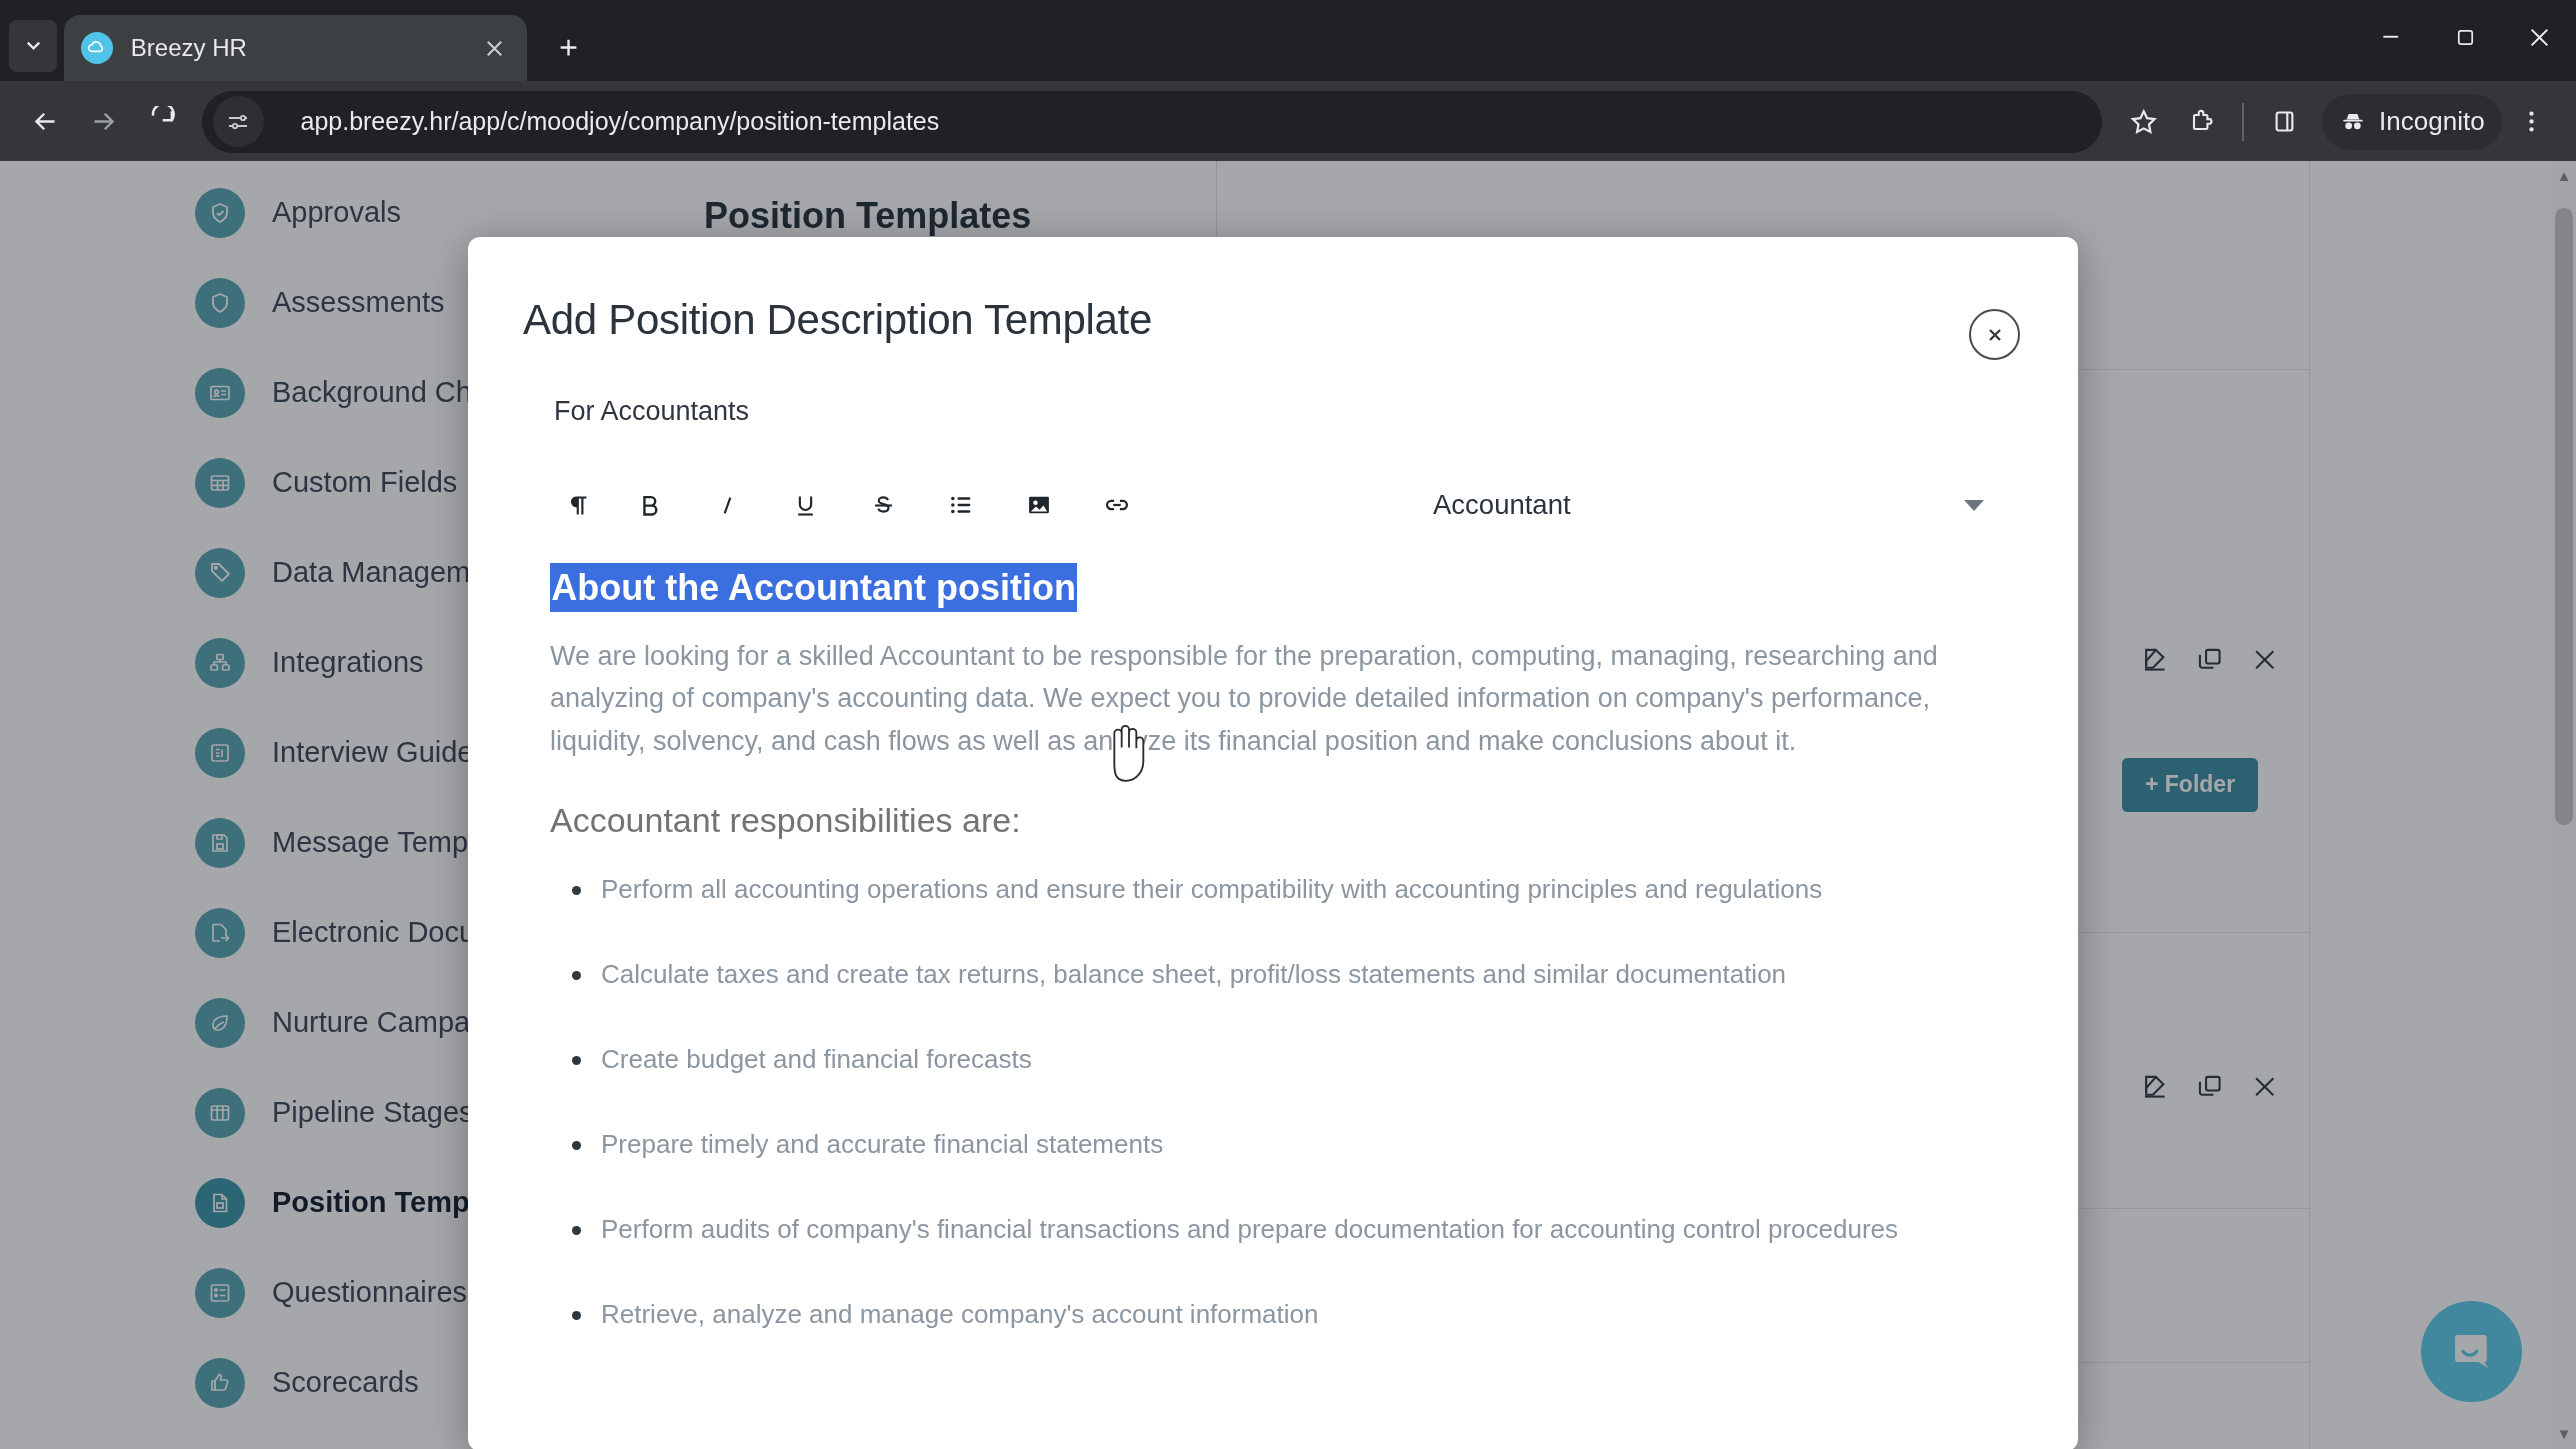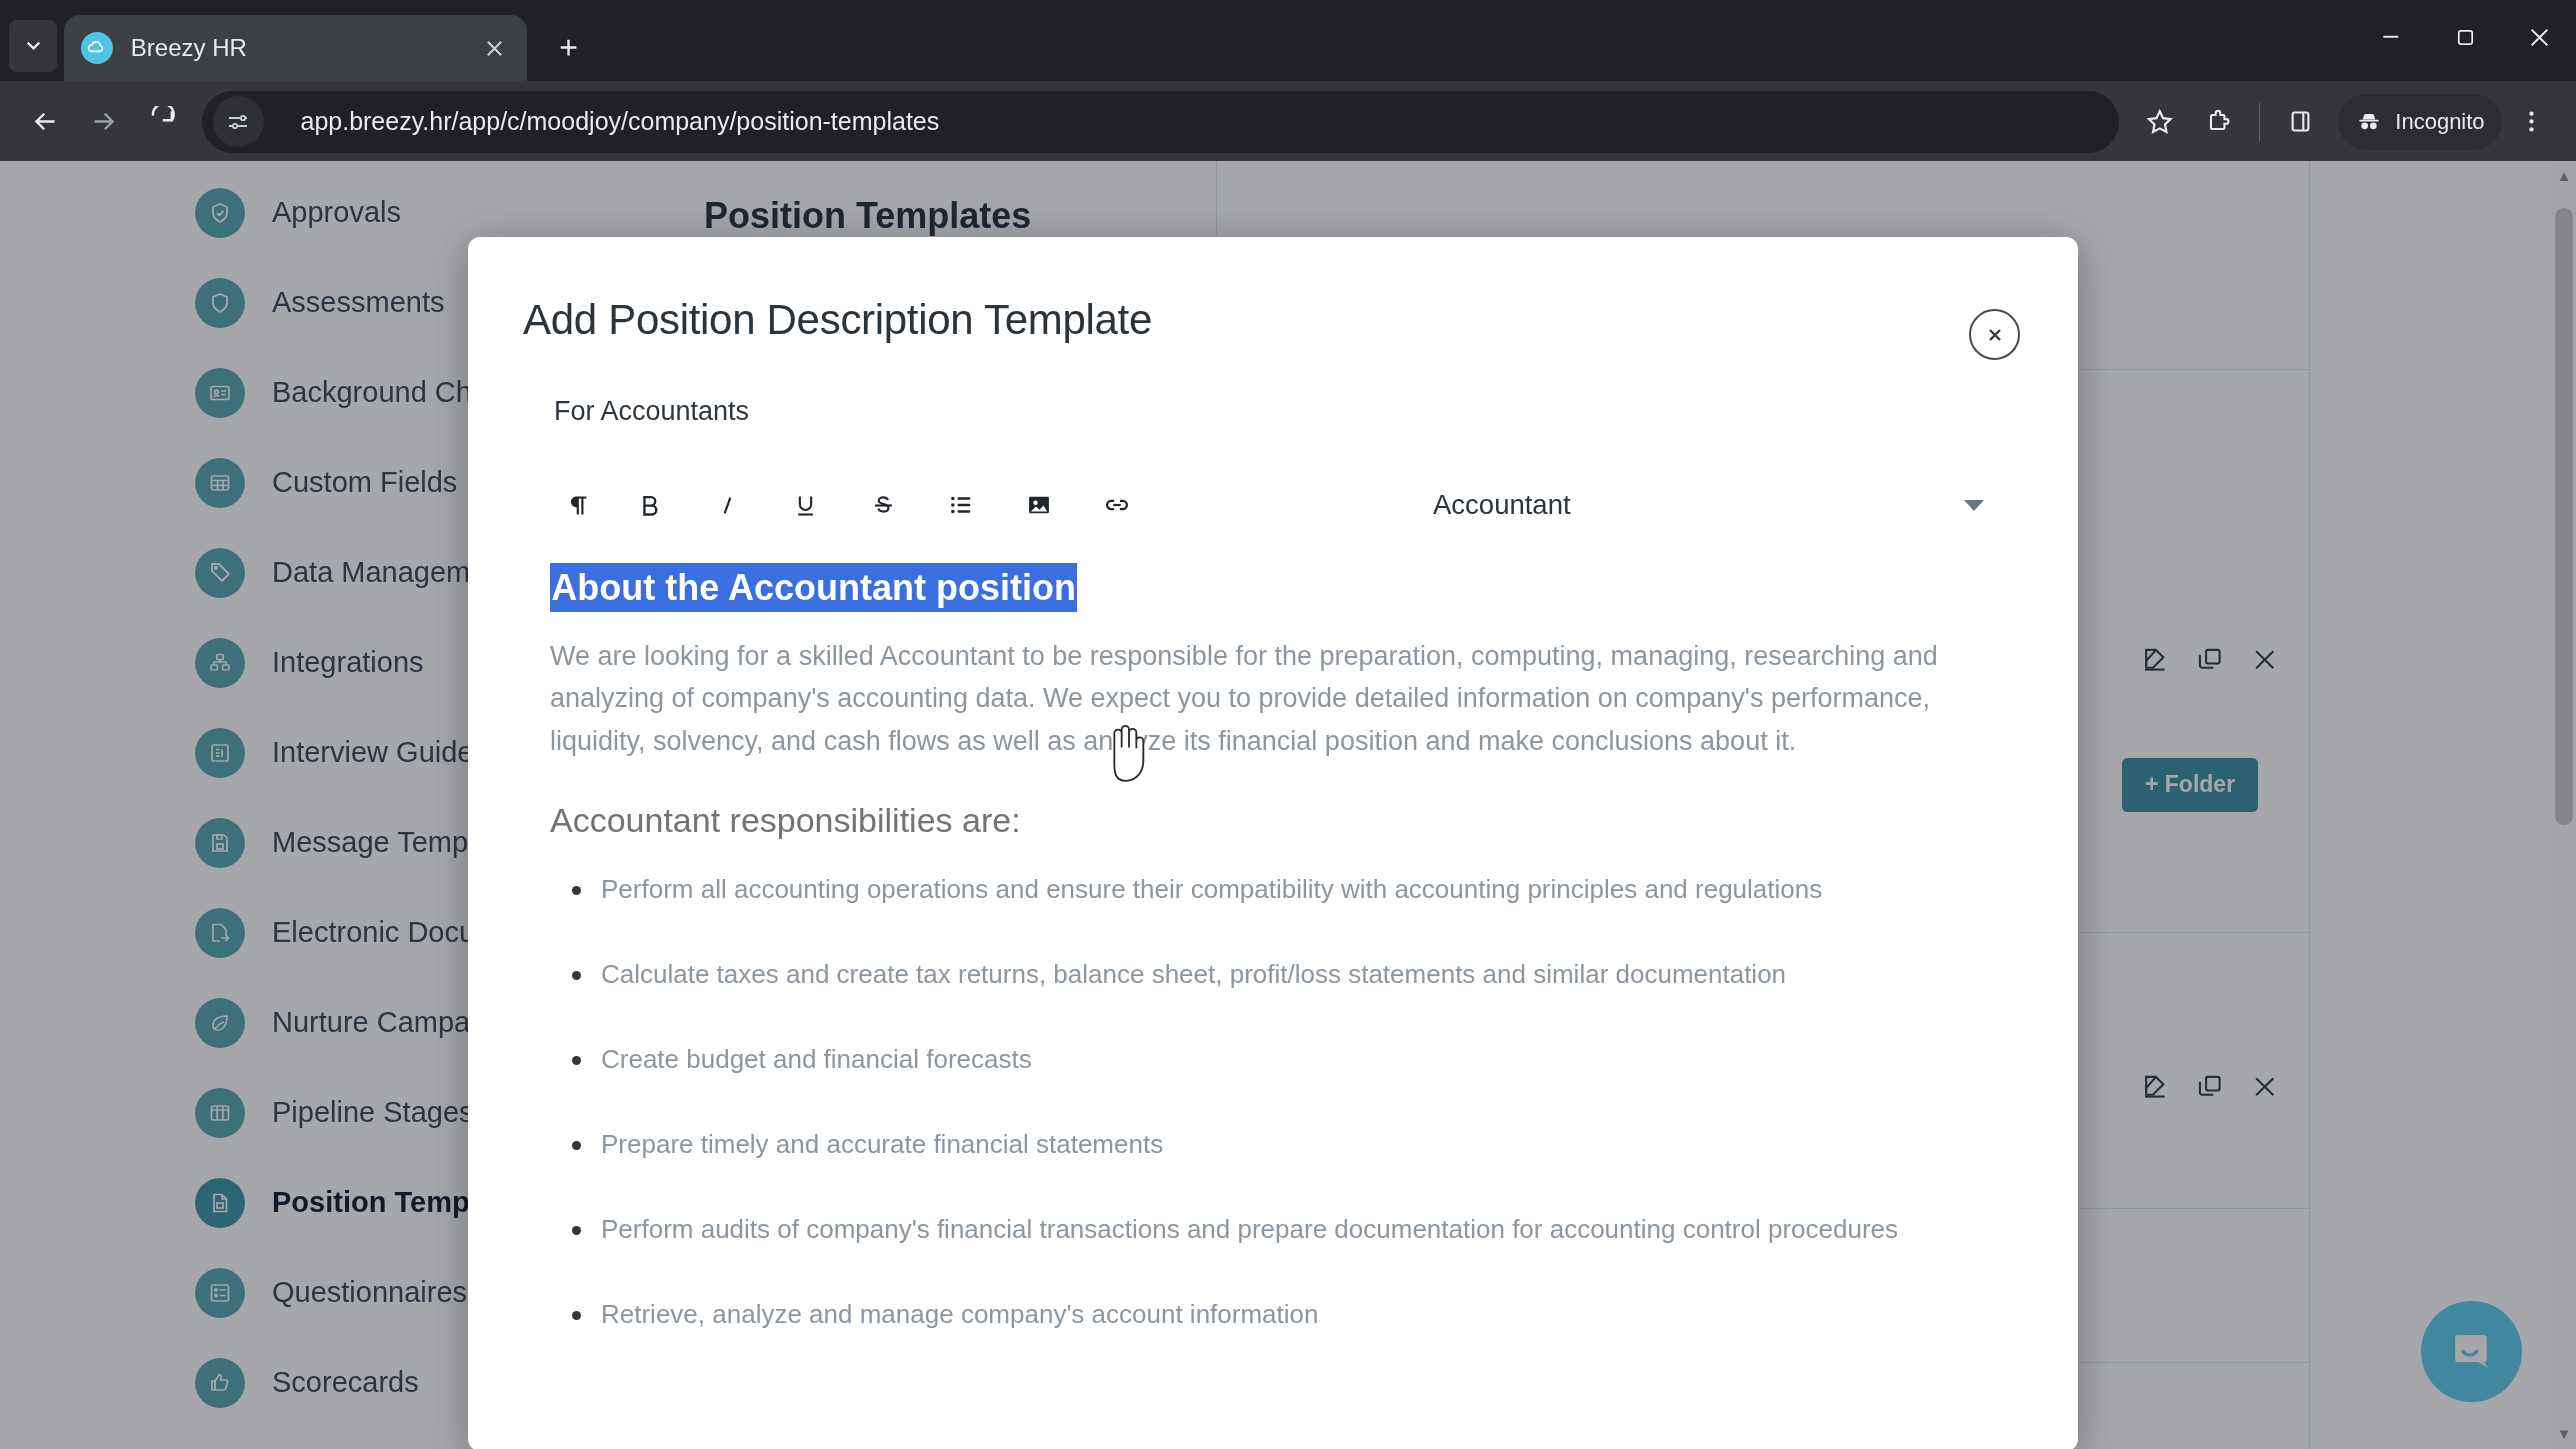--- a/index.html
+++ b/index.html
@@ -75,21 +75,21 @@
   }
   .omni-url {
     color: #e8eaed; font-size: 25px; margin-left: 14.8px;
     white-space: nowrap; overflow: hidden; text-overflow: ellipsis;
   }
   .tb-divider { width: 1.3px; height: 38px; background: #5f6368; margin: 0 12px; flex: none; }
   .incognito-pill {
     height: 56px; background: #2c2d30; border-radius: 28px;
     display: flex; align-items: center; padding: 0 17.4px; margin-left: 8px; flex: none;
   }
-  .incognito-label { color: #e8eaed; font-size: 22px; margin-left: 12px; white-space: nowrap; }
+  .incognito-label { color: #e8eaed; font-size: 26px; margin-left: 12px; white-space: nowrap; }
 
   
   .viewport {
     position: absolute; left: 0; top: 161px; width: 2576px; height: 1288px;
     background: #ffffff; overflow: hidden;
   }
 
   
   .app { position: absolute; inset: 0; display: flex; background: #ffffff; }
   .app-sidebar {

